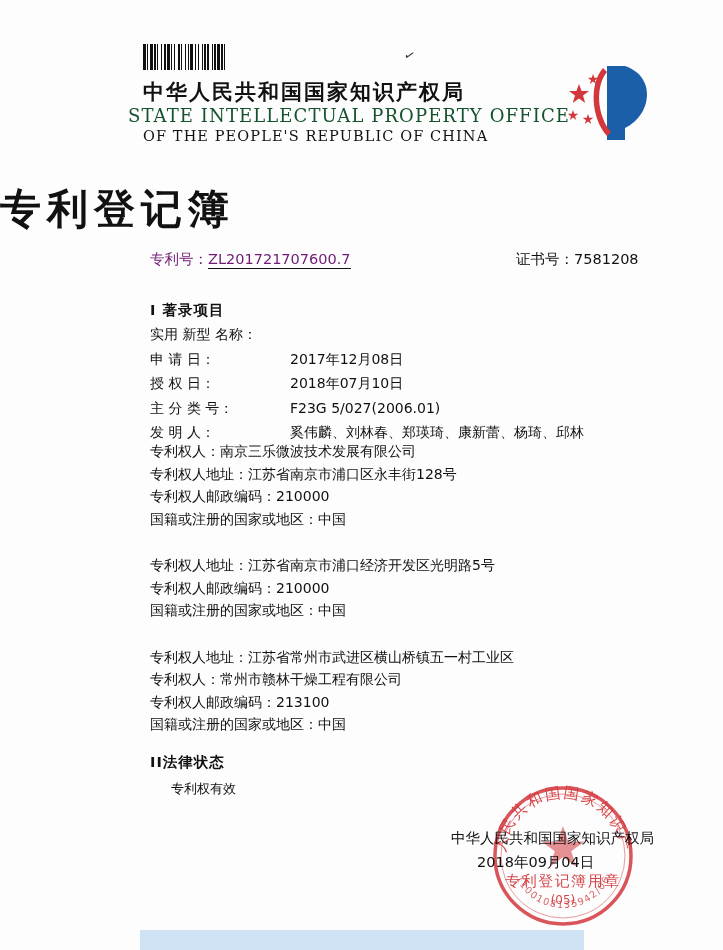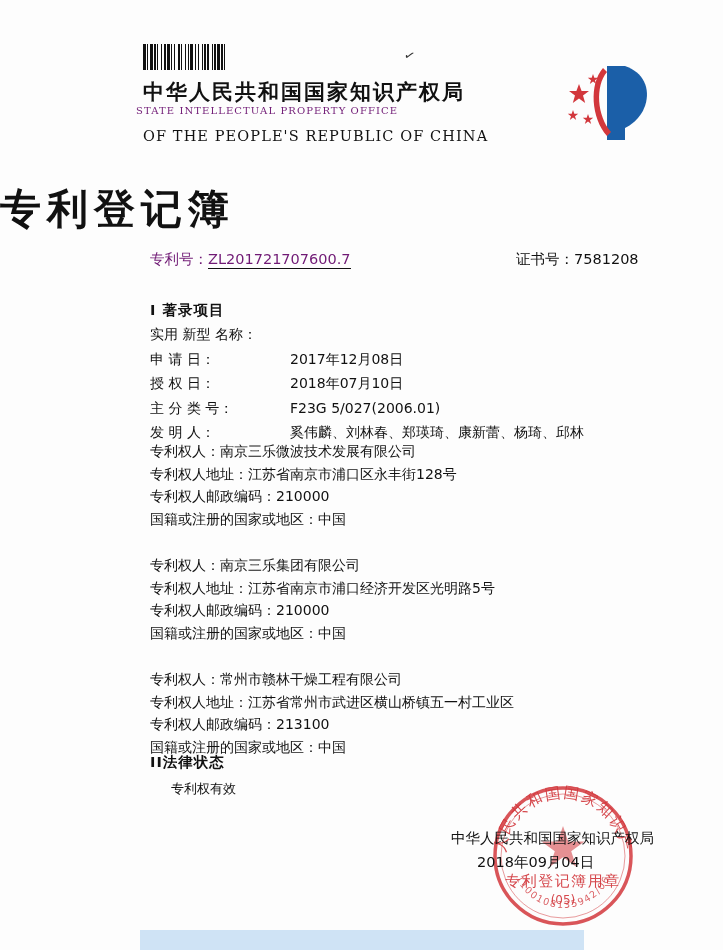--- a/index.html
+++ b/index.html
@@ -46,26 +46,26 @@
     top: 78px;
     font-size: 21px;
     letter-spacing: 2px;
     font-family: "DejaVu Sans", "Liberation Sans", sans-serif;
     font-weight: 600;
     color: #111;
     white-space: nowrap;
   }
   .office-en1 {
     position: absolute;
-    left: 136px;
+    left: 128px;
     top: 105px;
-    font-size: 10px;
+    font-size: 18px;
     letter-spacing: 1.1px;
     font-family: "DejaVu Serif", "Liberation Serif", serif;
-    color: #701a75;
+    color: #14532d;
     white-space: nowrap;
   }
   .office-en2 {
     position: absolute;
     left: 143px;
     top: 128px;
     font-size: 14.5px;
     letter-spacing: 1.1px;
     font-family: "DejaVu Serif", "Liberation Serif", serif;
     color: #111;
@@ -331,28 +331,27 @@
     </div>
 
   <div class="assignees" id="assignees">
       <div class="assignee">
         <div class="line"><span>专利权人：</span><span>南京三乐微波技术发展有限公司</span></div>
         <div class="line"><span>专利权人地址：</span><span>江苏省南京市浦口区永丰街128号</span></div>
         <div class="line"><span>专利权人邮政编码：</span><span>210000</span></div>
         <div class="line"><span>国籍或注册的国家或地区：</span><span>中国</span></div>
       </div>
       <div class="assignee">
-        <div class="line"><span>专利权人：</span><span>南京三乐集团有限公司</span></div>
         <div class="line"><span>专利权人地址：</span><span>江苏省南京市浦口经济开发区光明路5号</span></div>
         <div class="line"><span>专利权人邮政编码：</span><span>210000</span></div>
         <div class="line"><span>国籍或注册的国家或地区：</span><span>中国</span></div>
       </div>
       <div class="assignee">
+        <div class="line"><span>专利权人地址：</span><span>江苏省常州市武进区横山桥镇五一村工业区</span></div>
         <div class="line"><span>专利权人：</span><span>常州市赣林干燥工程有限公司</span></div>
-        <div class="line"><span>专利权人地址：</span><span>江苏省常州市武进区横山桥镇五一村工业区</span></div>
         <div class="line"><span>专利权人邮政编码：</span><span>213100</span></div>
         <div class="line"><span>国籍或注册的国家或地区：</span><span>中国</span></div>
       </div>
     </div>
 
   <div class="sec-head" id="sec2">II法律状态</div>
   <div class="legal-status">专利权有效</div>
 
   <div class="seal">
     <svg viewBox="0 0 148 148" width="148" height="148" aria-hidden="true">

